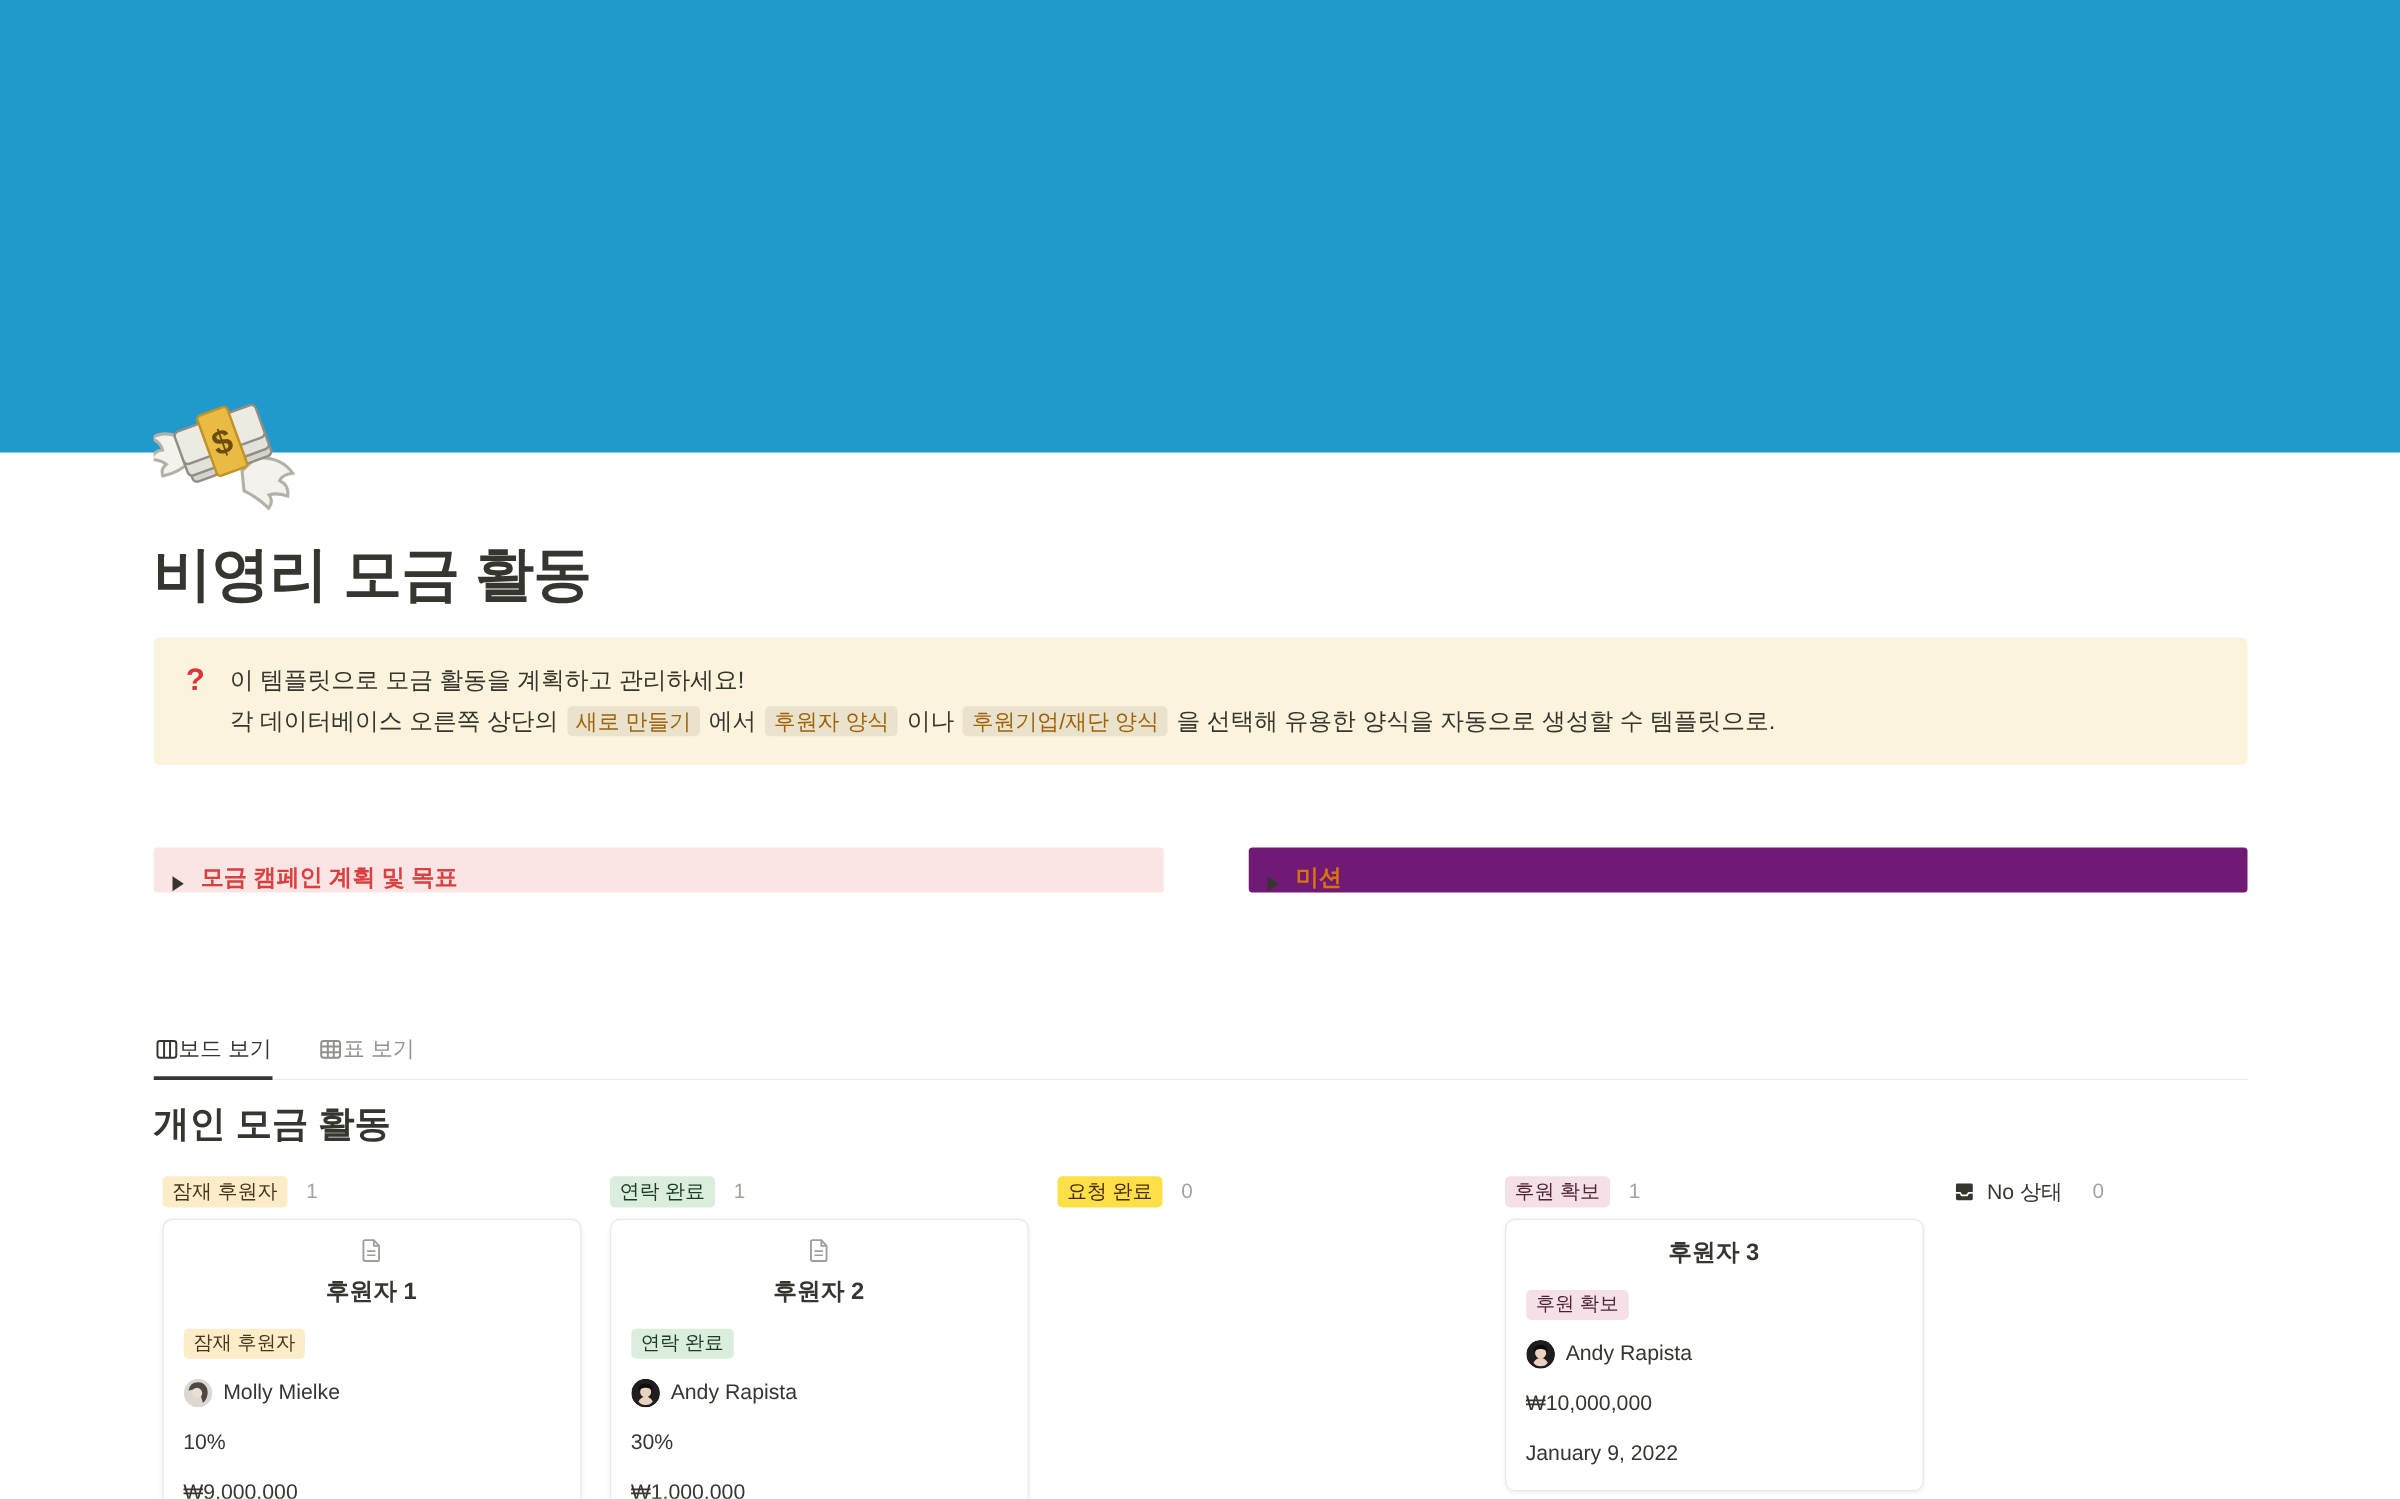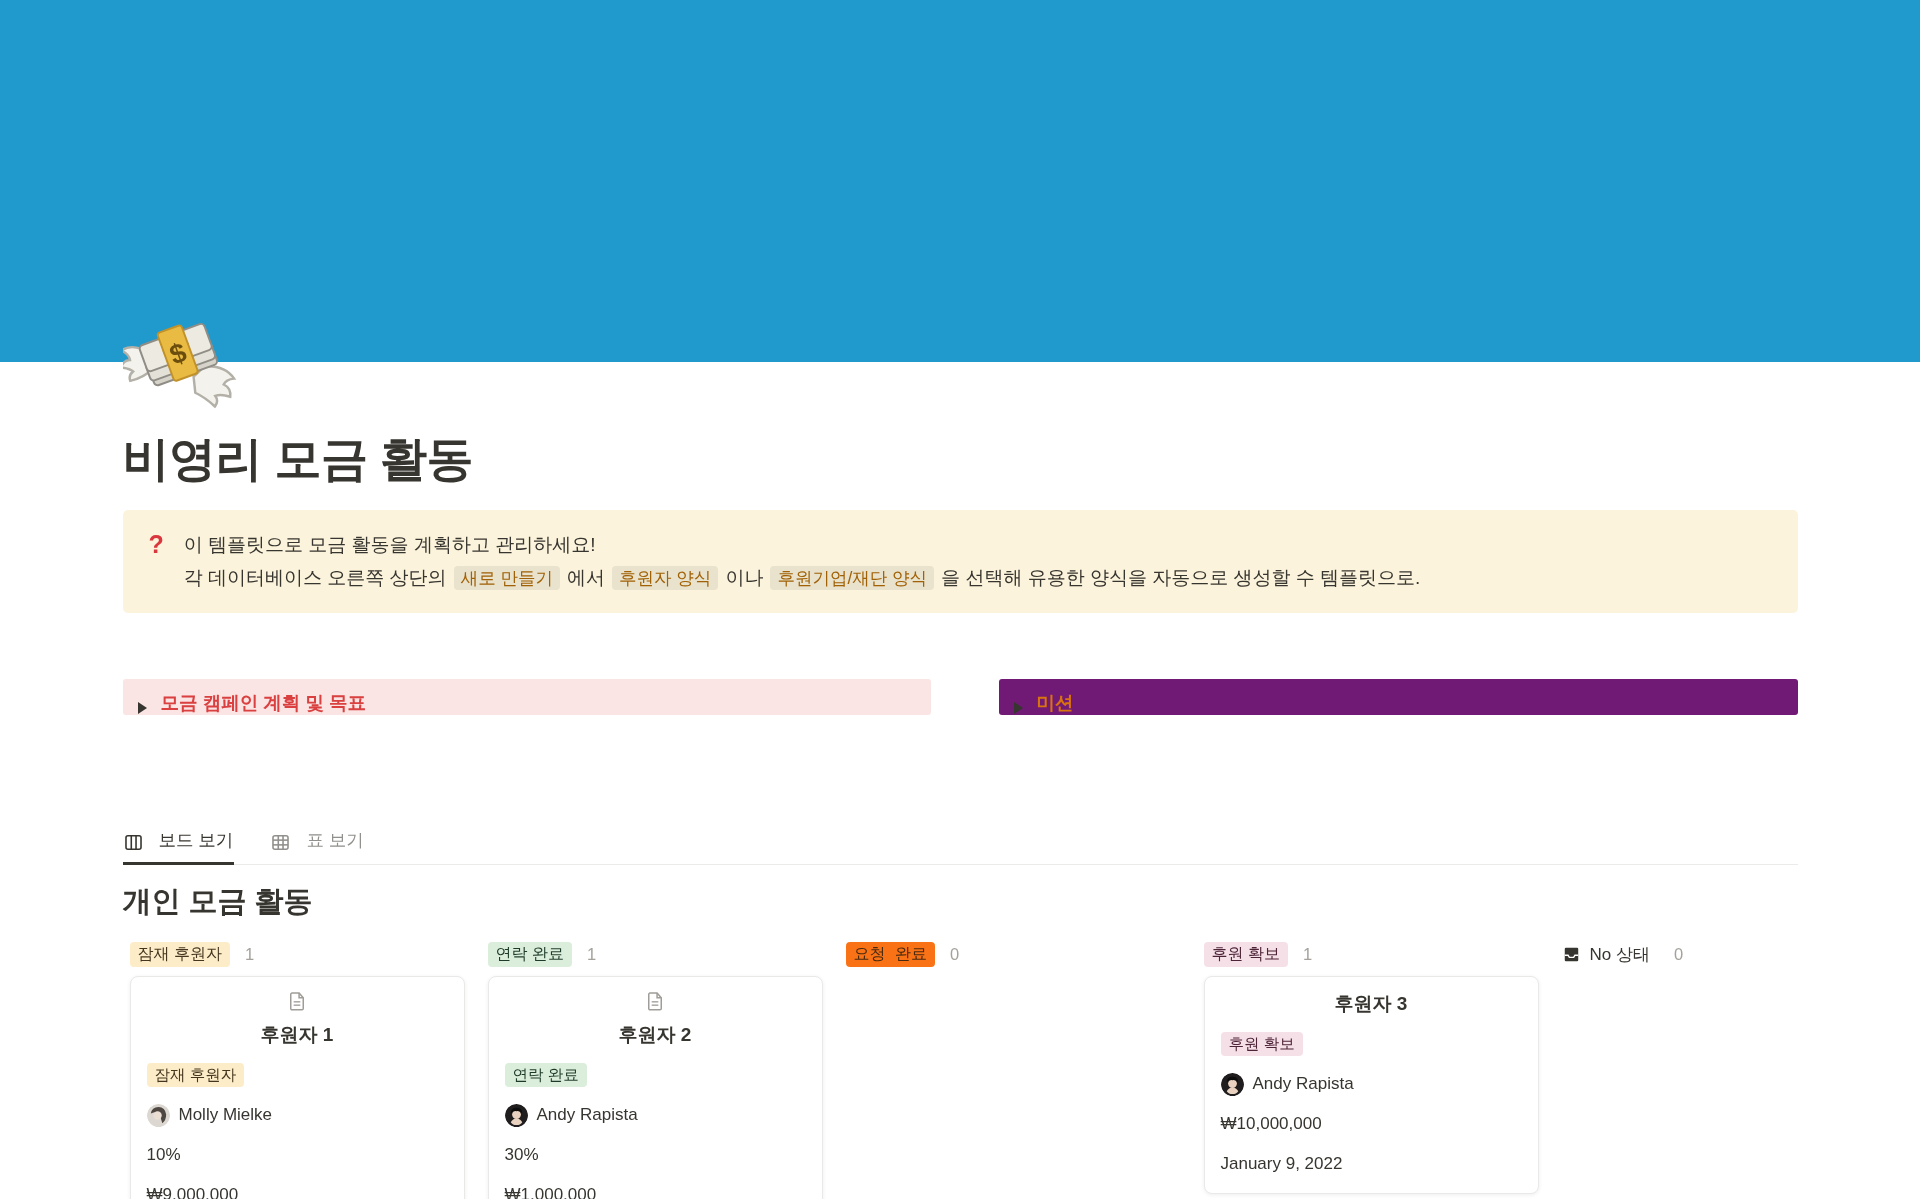--- a/index.html
+++ b/index.html
@@ -29,35 +29,35 @@
   .toggle { height:36px; display:flex; align-items:flex-end; padding-left:13px; border-radius:3px; cursor:pointer; }
   .toggle-campaign { width:808px; background:#fbe4e4; }
   .toggle-mission  { width:799px; background:#701a75; }
   .tri { width:12px; height:14px; margin-right:13px; flex:none; }
   .toggle-label { font-size:18.5px; font-weight:700; }
   .toggle-campaign .toggle-label { color:#d9403f; }
   .toggle-mission  .toggle-label { color:#d9730d; }
 
   
   .tabs { margin-top:104px; display:flex; gap:36px; border-bottom:1px solid #ebebea; }
-  .tab { display:flex; align-items:flex-end; gap:16px; padding:9px 1px 10px; font-size:17.5px;
+  .tab { display:flex; align-items:center; gap:0; padding:9px 1px 10px; font-size:17.5px;
          border-bottom:3px solid transparent; margin-bottom:-1px; cursor:pointer; }
   .tab.active { color:#37352f; border-bottom-color:#37352f; font-weight:500; }
   .tab.inactive { color:#91908c; }
   .tab svg { display:block; }
 
   
   h2.board-title { margin-top:18px; font-size:29px; line-height:36px; font-weight:700; color:#37352f; }
   .board { margin-top:22px; margin-left:7px; display:flex; gap:23px; width:1767px; }
   .kanban-col { width:335px; flex:none; }
   .col-header { display:flex; align-items:center; height:26px; }
   .col-badge { font-size:16px; padding:2px 8px; border-radius:4px; color:#37352f; white-space:nowrap; }
   .badge-yellow { background:#fdecc8; color:#44361f; }
   .badge-green  { background:#dbeddb; color:#1e3a29; }
-  .badge-orange { background:#f97316; color:#49290e;font-family:Liberation Mono, monospace; }
+  .badge-orange { background:#fde047; color:#49290e; }
   .badge-pink   { background:#f6e0e7; color:#4c2337; }
   .col-count { margin-left:15px; font-size:16.5px; color:#a5a29c; }
   .col-nostatus { display:flex; align-items:center; gap:9px; font-size:17px; font-weight:500; color:#37352f; }
   .col-nostatus svg { display:block; }
 
   .card { margin-top:9px; background:#ffffff; border:1px solid #e9e9e7; border-radius:8px;
           box-shadow:0 1px 4px rgba(15,15,15,0.07); padding:14px 16px 16px; cursor:pointer; }
   .card-row { margin-bottom:14px; line-height:26px; font-size:17px; color:#37352f; }
   .card-row:last-child { margin-bottom:0; }
   .card-title-row { display:flex; align-items:center; gap:11px;flex-direction:column; }

